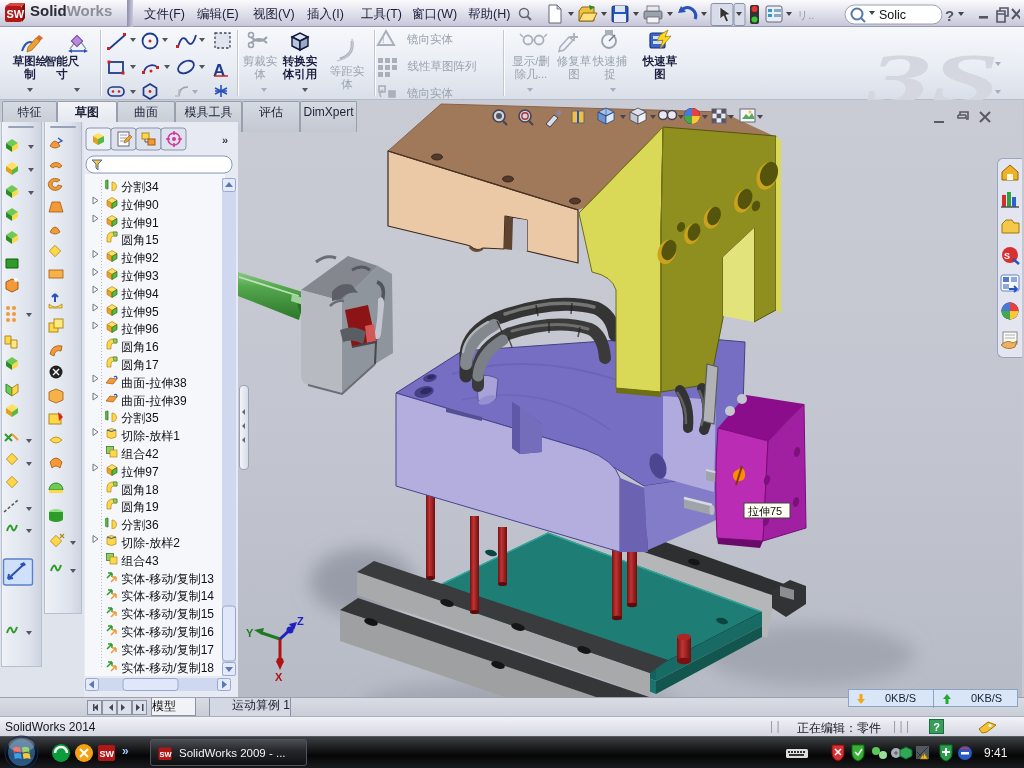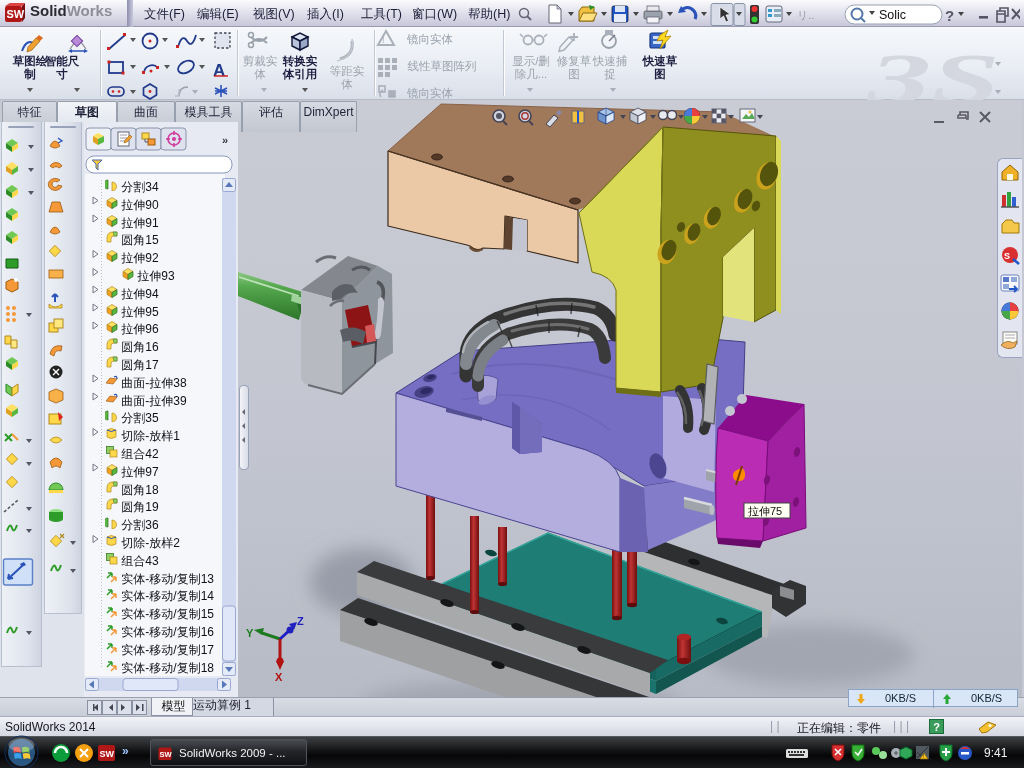--- a/index.html
+++ b/index.html
@@ -761,21 +761,21 @@
           </svg> 拉伸90</div>
 <div class="titem" style="top:39.6px;left:20px"><svg width="13" height="13">
             <use href="#t-ext"></use>
           </svg> 拉伸91</div>
 <div class="titem" style="top:57.4px;left:20px"><svg width="13" height="13">
             <use href="#t-fil"></use>
           </svg> 圆角15</div>
 <div class="titem" style="top:75.2px;left:20px"><svg width="13" height="13">
             <use href="#t-ext"></use>
           </svg> 拉伸92</div>
-<div class="titem" style="top:93px;left:36px"><svg width="13" height="13">
+<div class="titem" style="top:93px;left:20px"><svg width="13" height="13">
             <use href="#t-ext"></use>
           </svg> 拉伸93</div>
 <div class="titem" style="top:110.8px;left:20px"><svg width="13" height="13">
             <use href="#t-ext"></use>
           </svg> 拉伸94</div>
 <div class="titem" style="top:128.6px;left:20px"><svg width="13" height="13">
             <use href="#t-ext"></use>
           </svg> 拉伸95</div>
 <div class="titem" style="top:146.4px;left:20px"><svg width="13" height="13">
             <use href="#t-ext"></use>
@@ -880,22 +880,22 @@
           <rect x="30.5" y="0.5" width="14" height="14"></rect>
           <rect x="45.5" y="0.5" width="14" height="14"></rect>
         </g>
   <g fill="#445">
           <path d="M11 4 v7 l-4 -3.5 Z M6 4 h1.5 v7 H6 Z"></path>
           <path d="M26 4 v7 l-4 -3.5 Z"></path>
           <path d="M34 4 v7 l4 -3.5 Z"></path>
           <path d="M49 4 v7 l4 -3.5 Z M55 4 h1.5 v7 H55 Z"></path>
         </g>
  </svg>
- <div class="abs" style="left:151px;top:0;width:45px;height:18px;background:#f0f2f6;border:1px solid #8a92a4;border-top:none;font-size:12px;text-align:center;color:#111;line-height:17px">模型</div>
- <div class="abs" style="left:192px;top:0;width:82px;height:31px;background:#d4d8e2;border:1px solid #8a92a4;border-top:none;font-size:12px;text-align:left;color:#223;line-height:15px">运动算例 1</div>
+ <div class="abs" style="left:151px;top:0;width:45px;height:18px;background:#f0f2f6;border:1px solid #8a92a4;border-top:none;font-size:12px;color:#111;line-height:17px">模型</div>
+ <div class="abs" style="left:209px;top:0;width:82px;height:31px;background:#d4d8e2;border:1px solid #8a92a4;border-top:none;font-size:12px;text-align:right;color:#223;line-height:15px">运动算例 1</div>
 </div>
 <div class="abs" id="statusbar">
  <div class="abs" style="left:5px;top:3px">SolidWorks 2014</div>
  <div class="abs" style="left:770px;top:2px;color:#99a">|&nbsp;|</div>
  <div class="abs" style="left:797px;top:3px">正在编辑：零件</div>
  <div class="abs" style="left:893px;top:2px;color:#99a">|&nbsp;|&nbsp;|</div>
  <div class="abs" style="left:929px;top:2px;width:15px;height:15px;background:#3a9c5a;border:1px solid #1a6c3a;color:#fff;font-size:11px;font-weight:bold;text-align:center;line-height:14px">?</div>
  <svg class="abs" style="left:975px;top:2px" width="24" height="16" viewBox="0 0 24 16">
         <path d="M4 10 l9 -7 l8 3 l-9 7 l-5 1 Z" fill="#f4c030" stroke="#a07808" stroke-width="1"></path>
         <circle cx="15" cy="6.5" r="1.5" fill="#fff"></circle>

